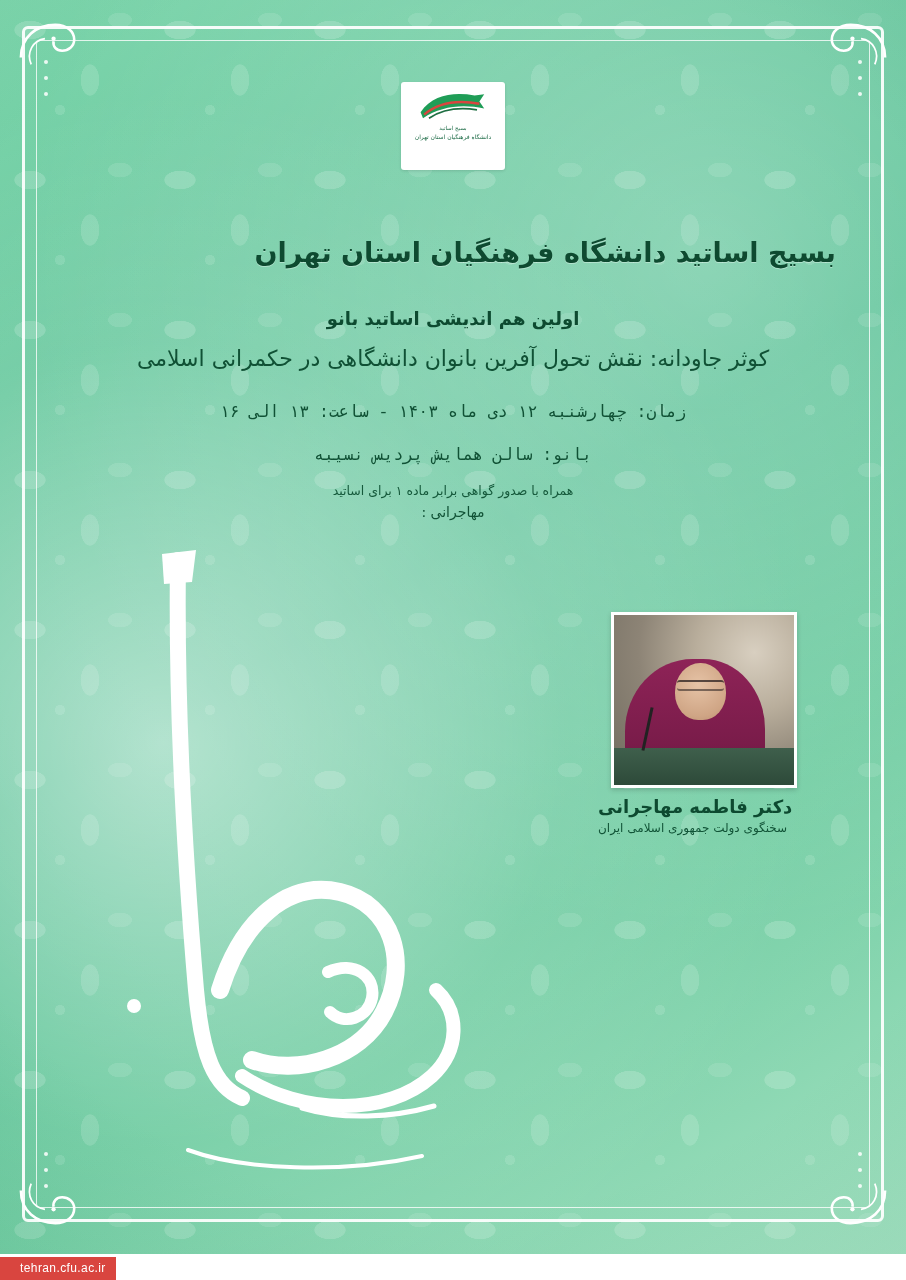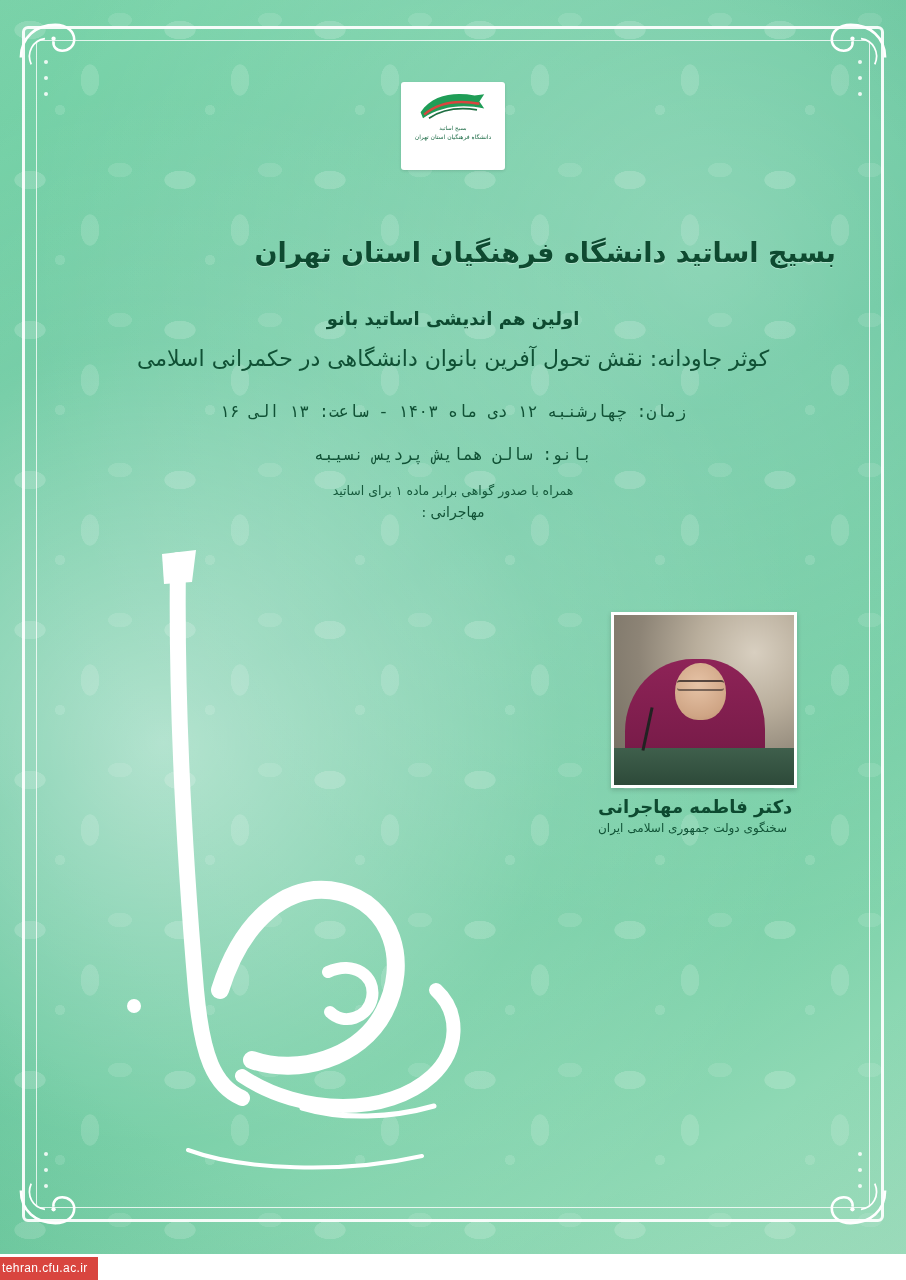--- a/index.html
+++ b/index.html
@@ -290,21 +290,21 @@
   .calligraphy svg { width: 100%; height: 100%; display: block; }
 
   
   .url-chip {
     position: absolute;
     left: 0;
     bottom: 0;
     background: #d9453f;
     color: #ffffff;
     font-size: 12px;
-    padding: 4px 10px 5px 2px;
+    padding: 4px 10px 5px 20px;
     letter-spacing: 0.4px;
     direction: ltr;
     font-family: "Liberation Sans", sans-serif;
   }
   .footer-strip {
     position: absolute;
     left: 0; right: 0; bottom: 0;
     height: 26px;
     background: #ffffff;
   }

